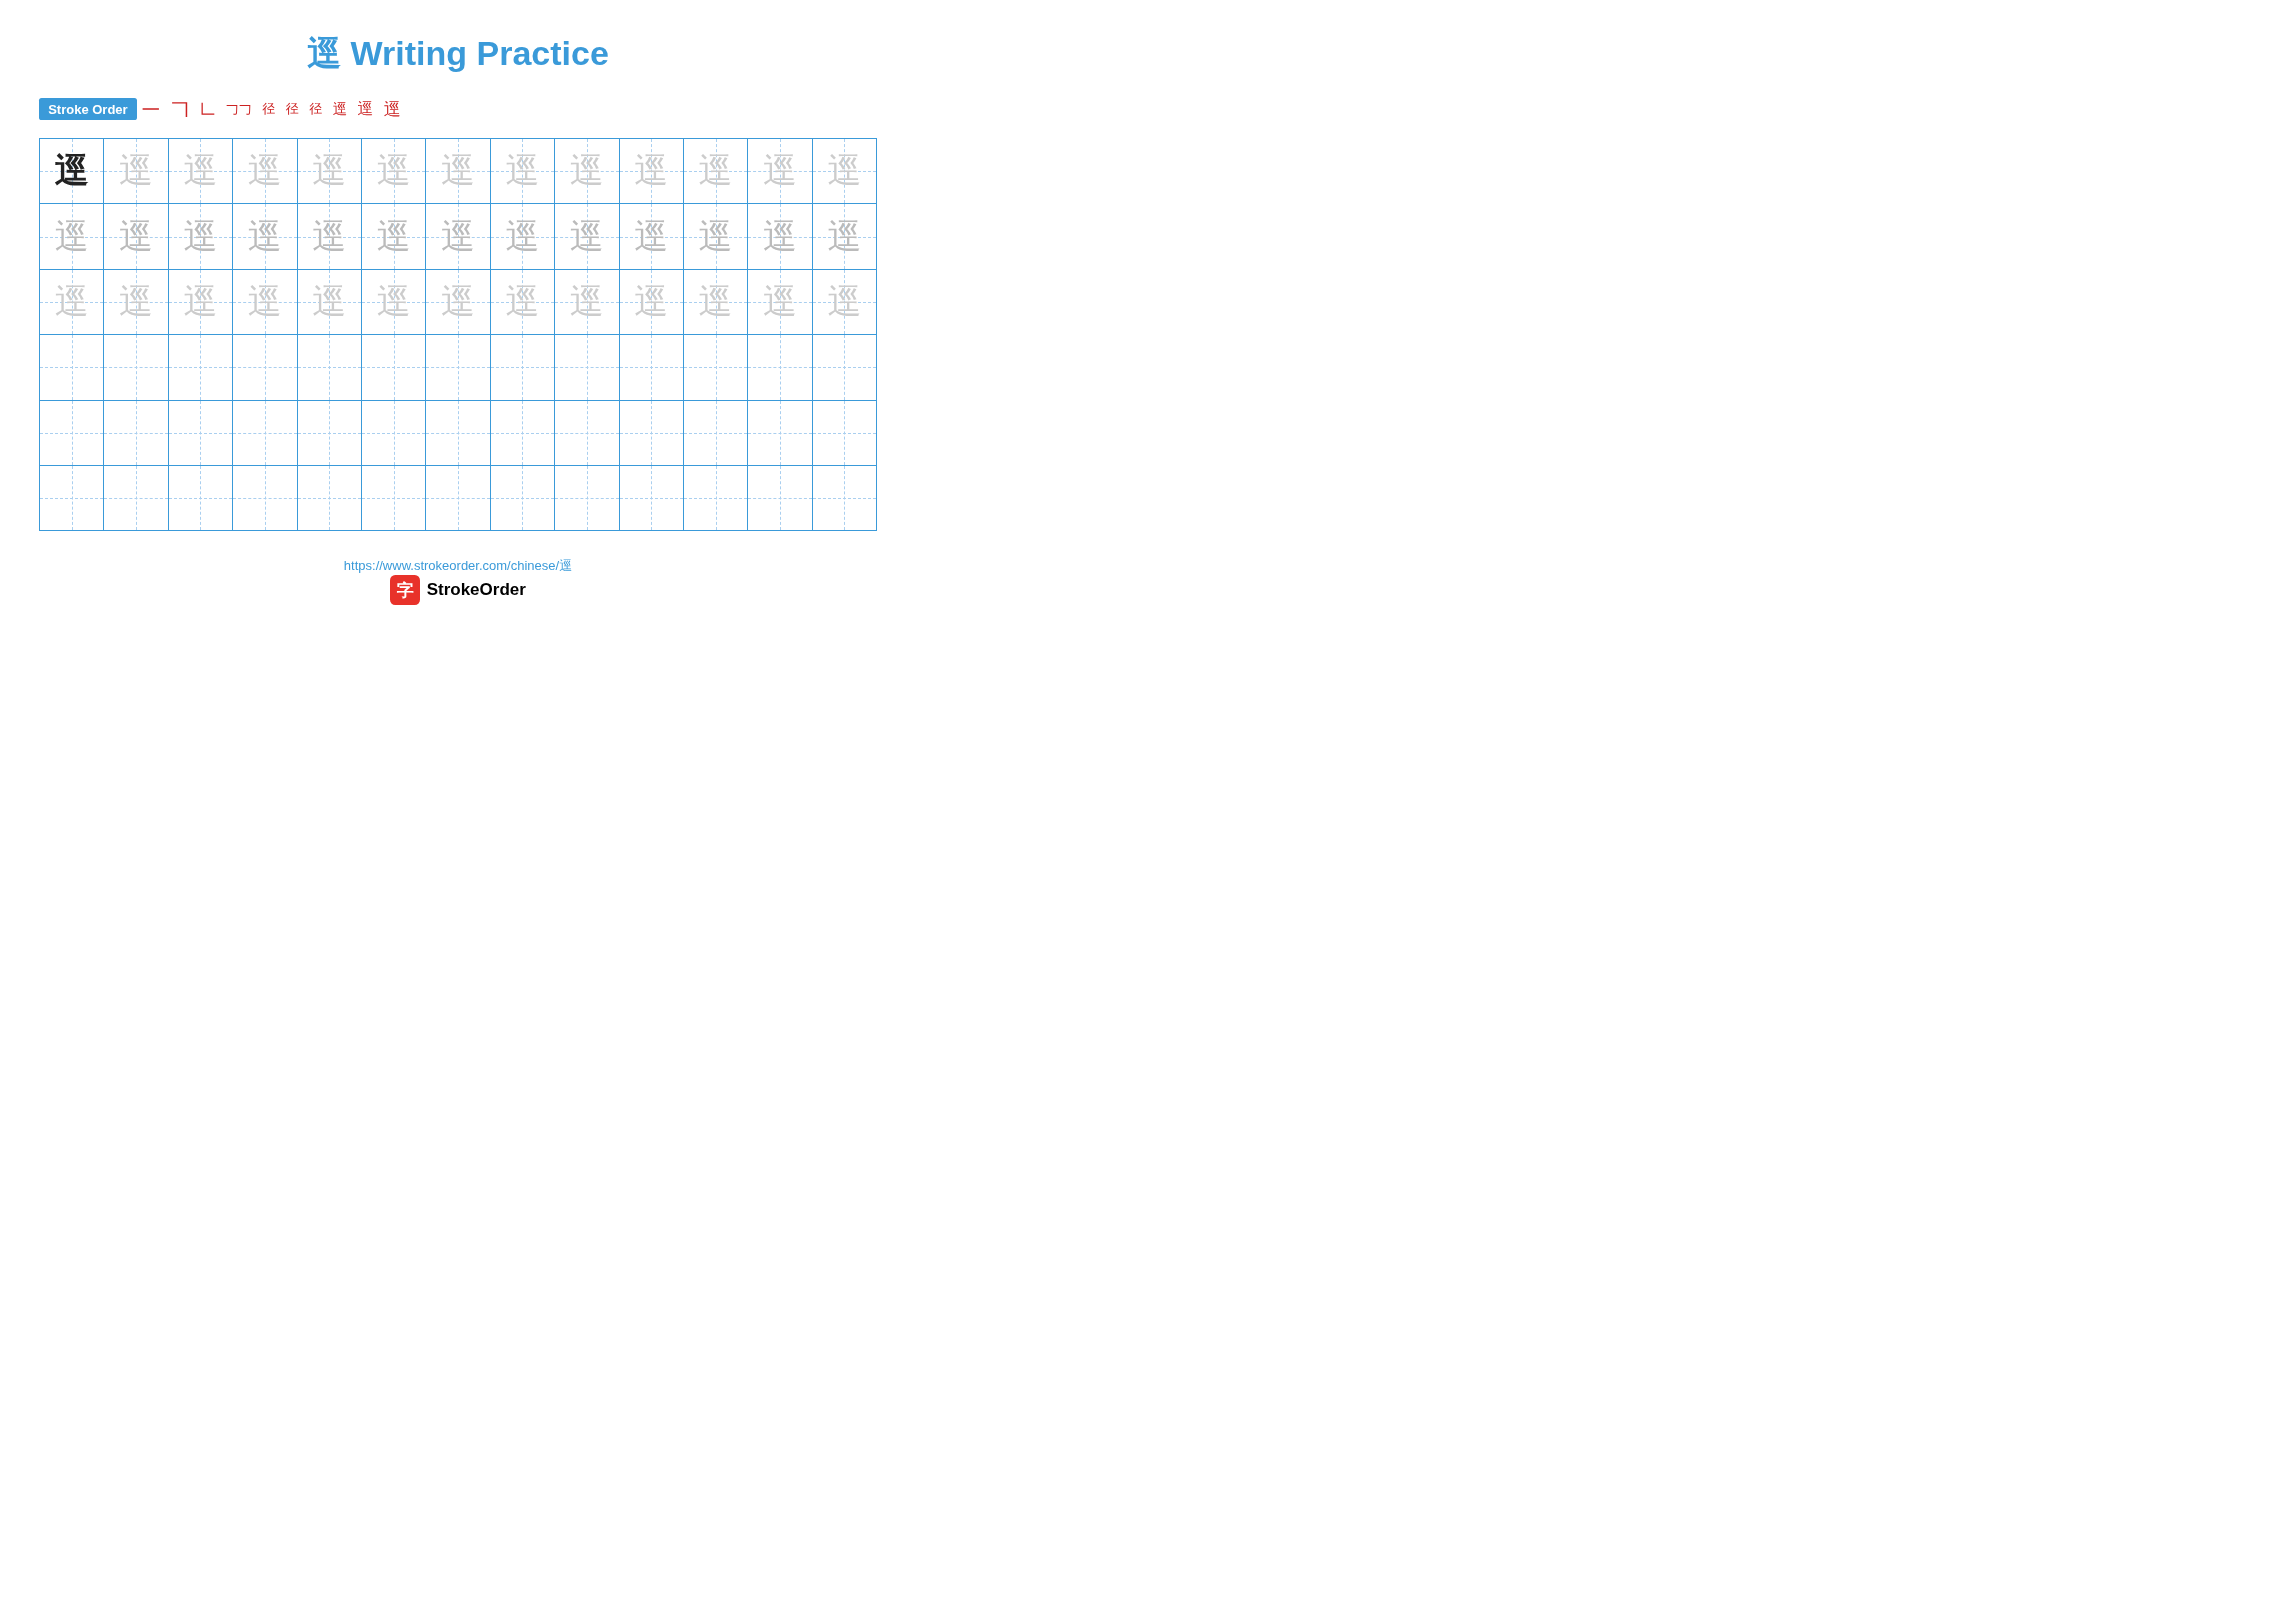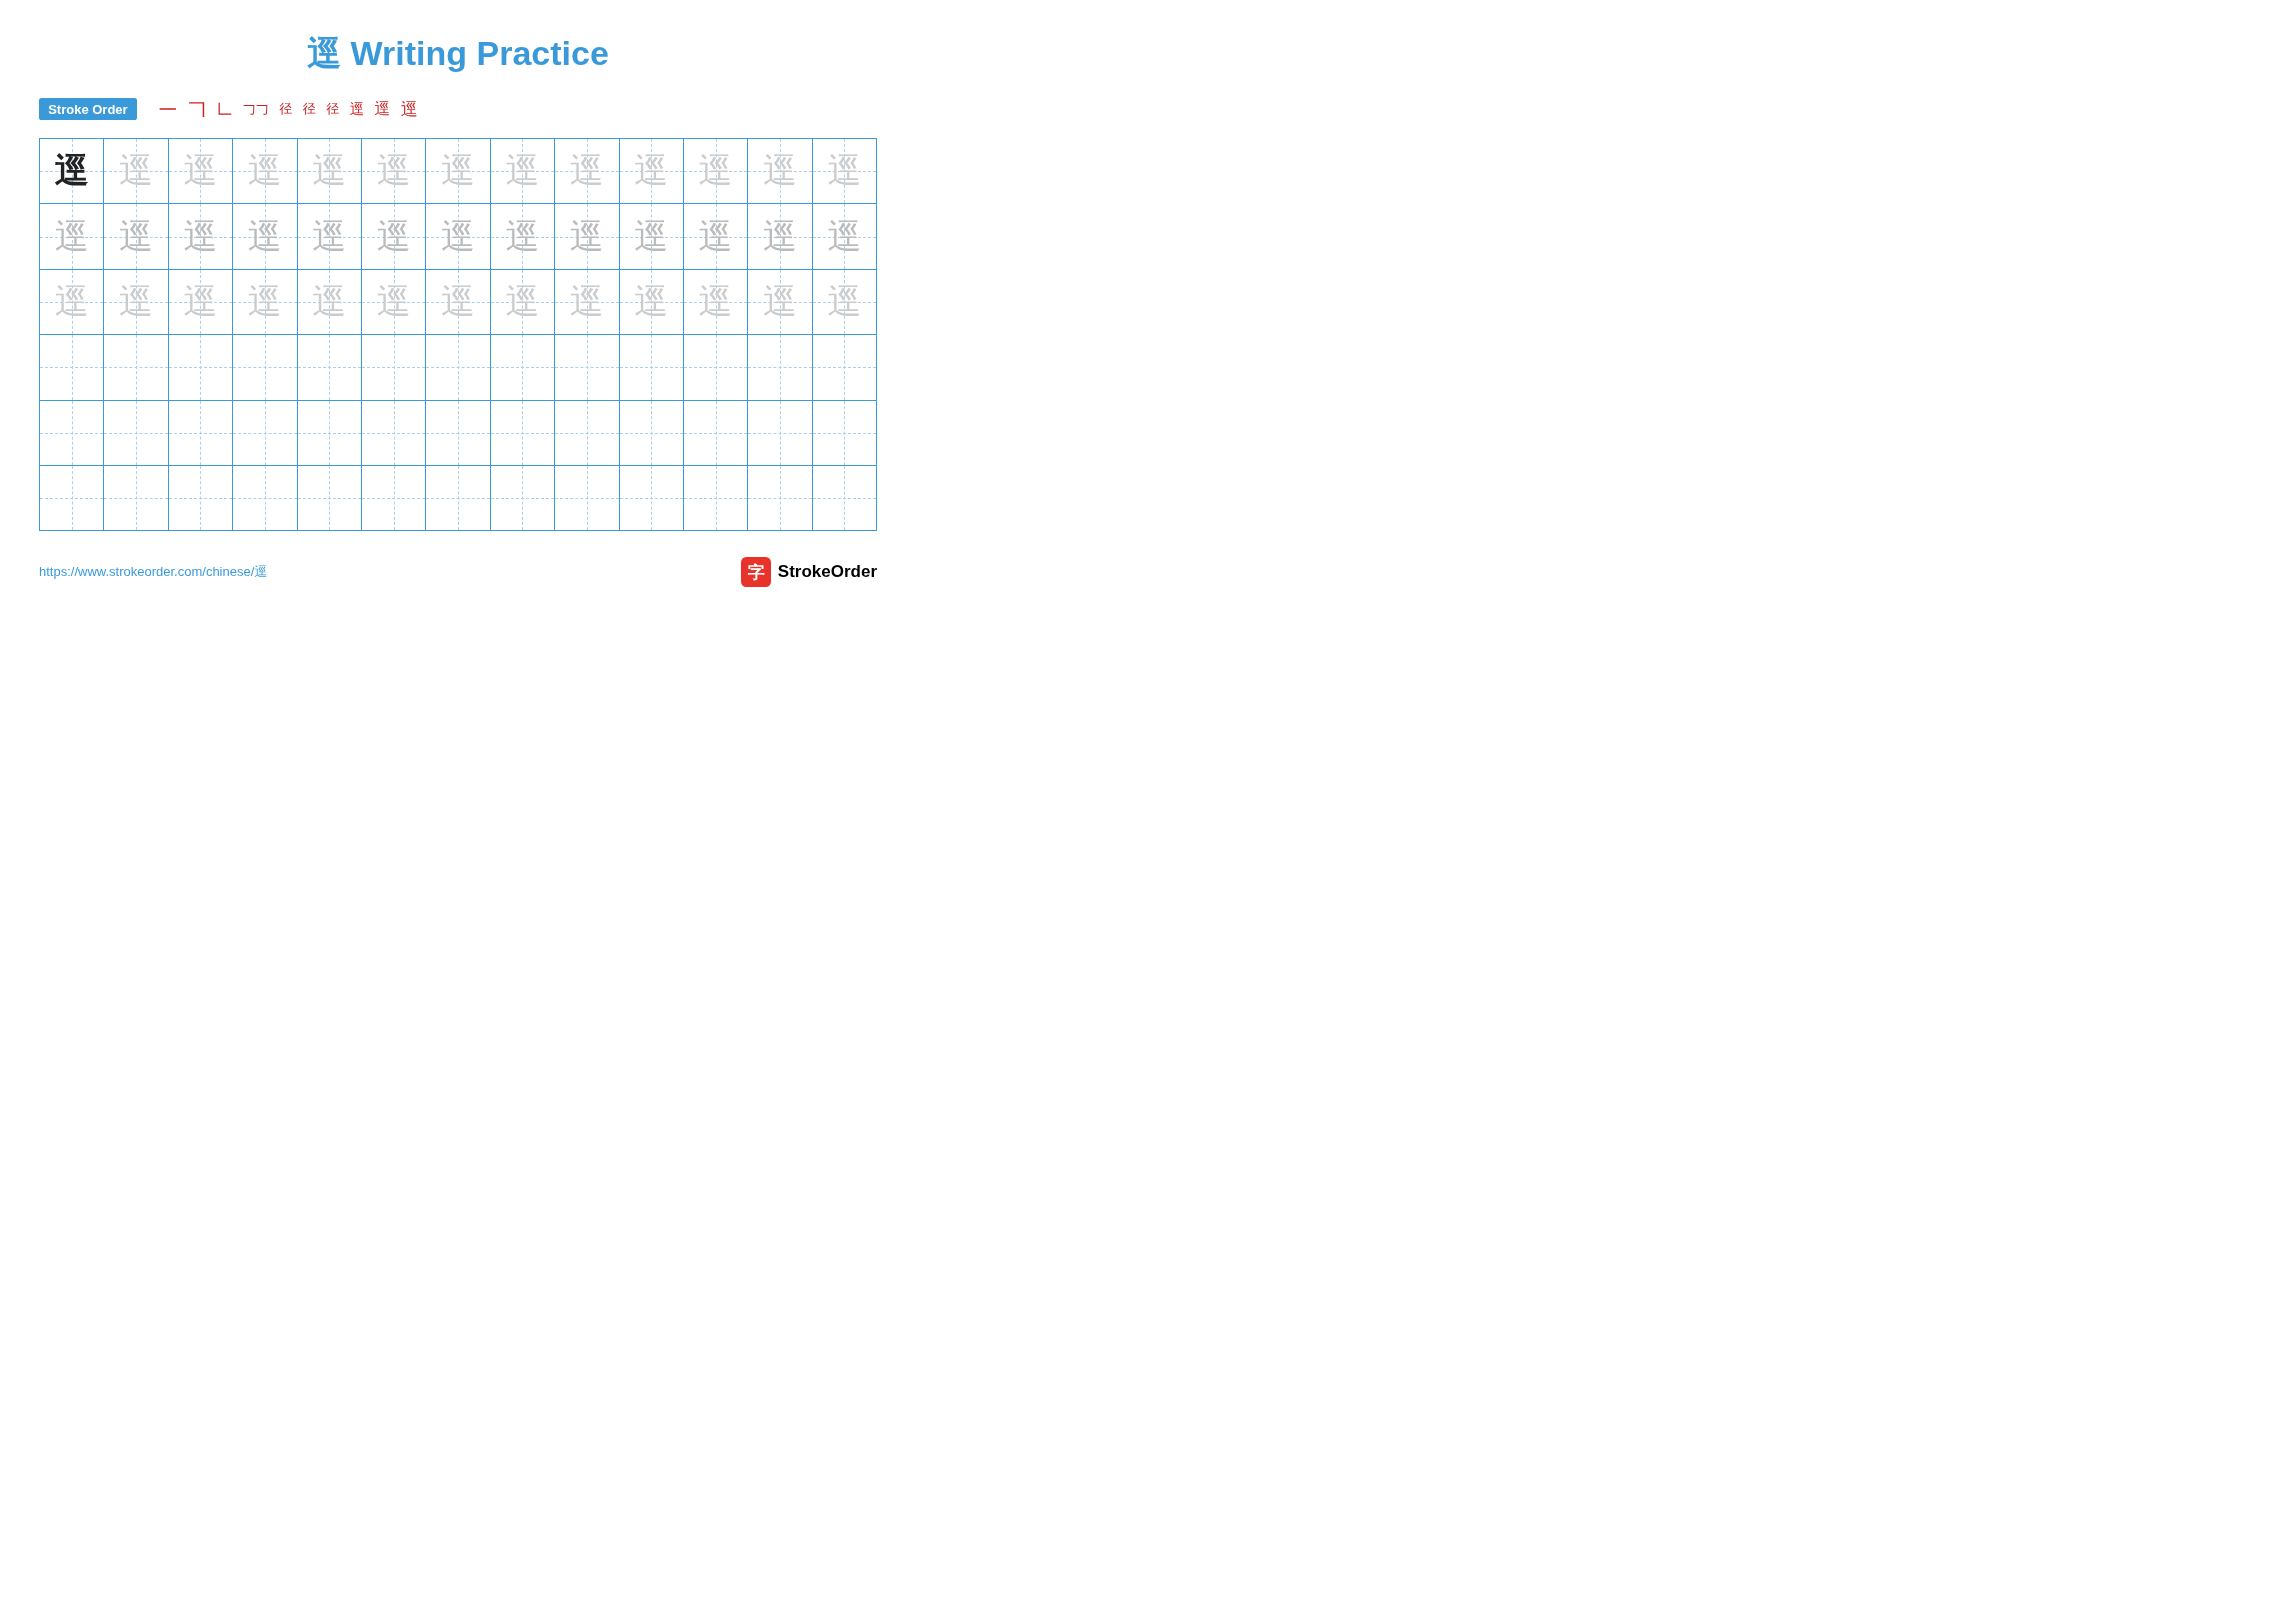--- a/index.html
+++ b/index.html
@@ -17,21 +17,21 @@
       font-weight: bold;
       color: #3a9ad9;
       margin-bottom: 19.6px;
       margin-top: 5px;
     }
 
     .stroke-order-row {
       display: flex;
       align-items: center;
       margin-bottom: 16.4px;
-      gap: 22px;
+      gap: 5px;
     }
 
     .stroke-order-badge {
       background: #3a9ad9;
       color: white;
       font-size: 13px;
       font-weight: bold;
       padding: 3.9px 9.2px;
       border-radius: 2.6px;
       white-space: nowrap;
@@ -122,20 +122,21 @@
       color: #bbbbbb;
       position: relative;
       z-index: 1;
     }
 
     .footer {
       display: flex;
       justify-content: space-between;
       align-items: center;
       margin-top: 26px;
+      flex-direction: column;
     }
 
     .footer-url {
       color: #3a9ad9;
       font-size: 13px;
       text-decoration: none;
     }
 
     .footer-logo {
       display: flex;

